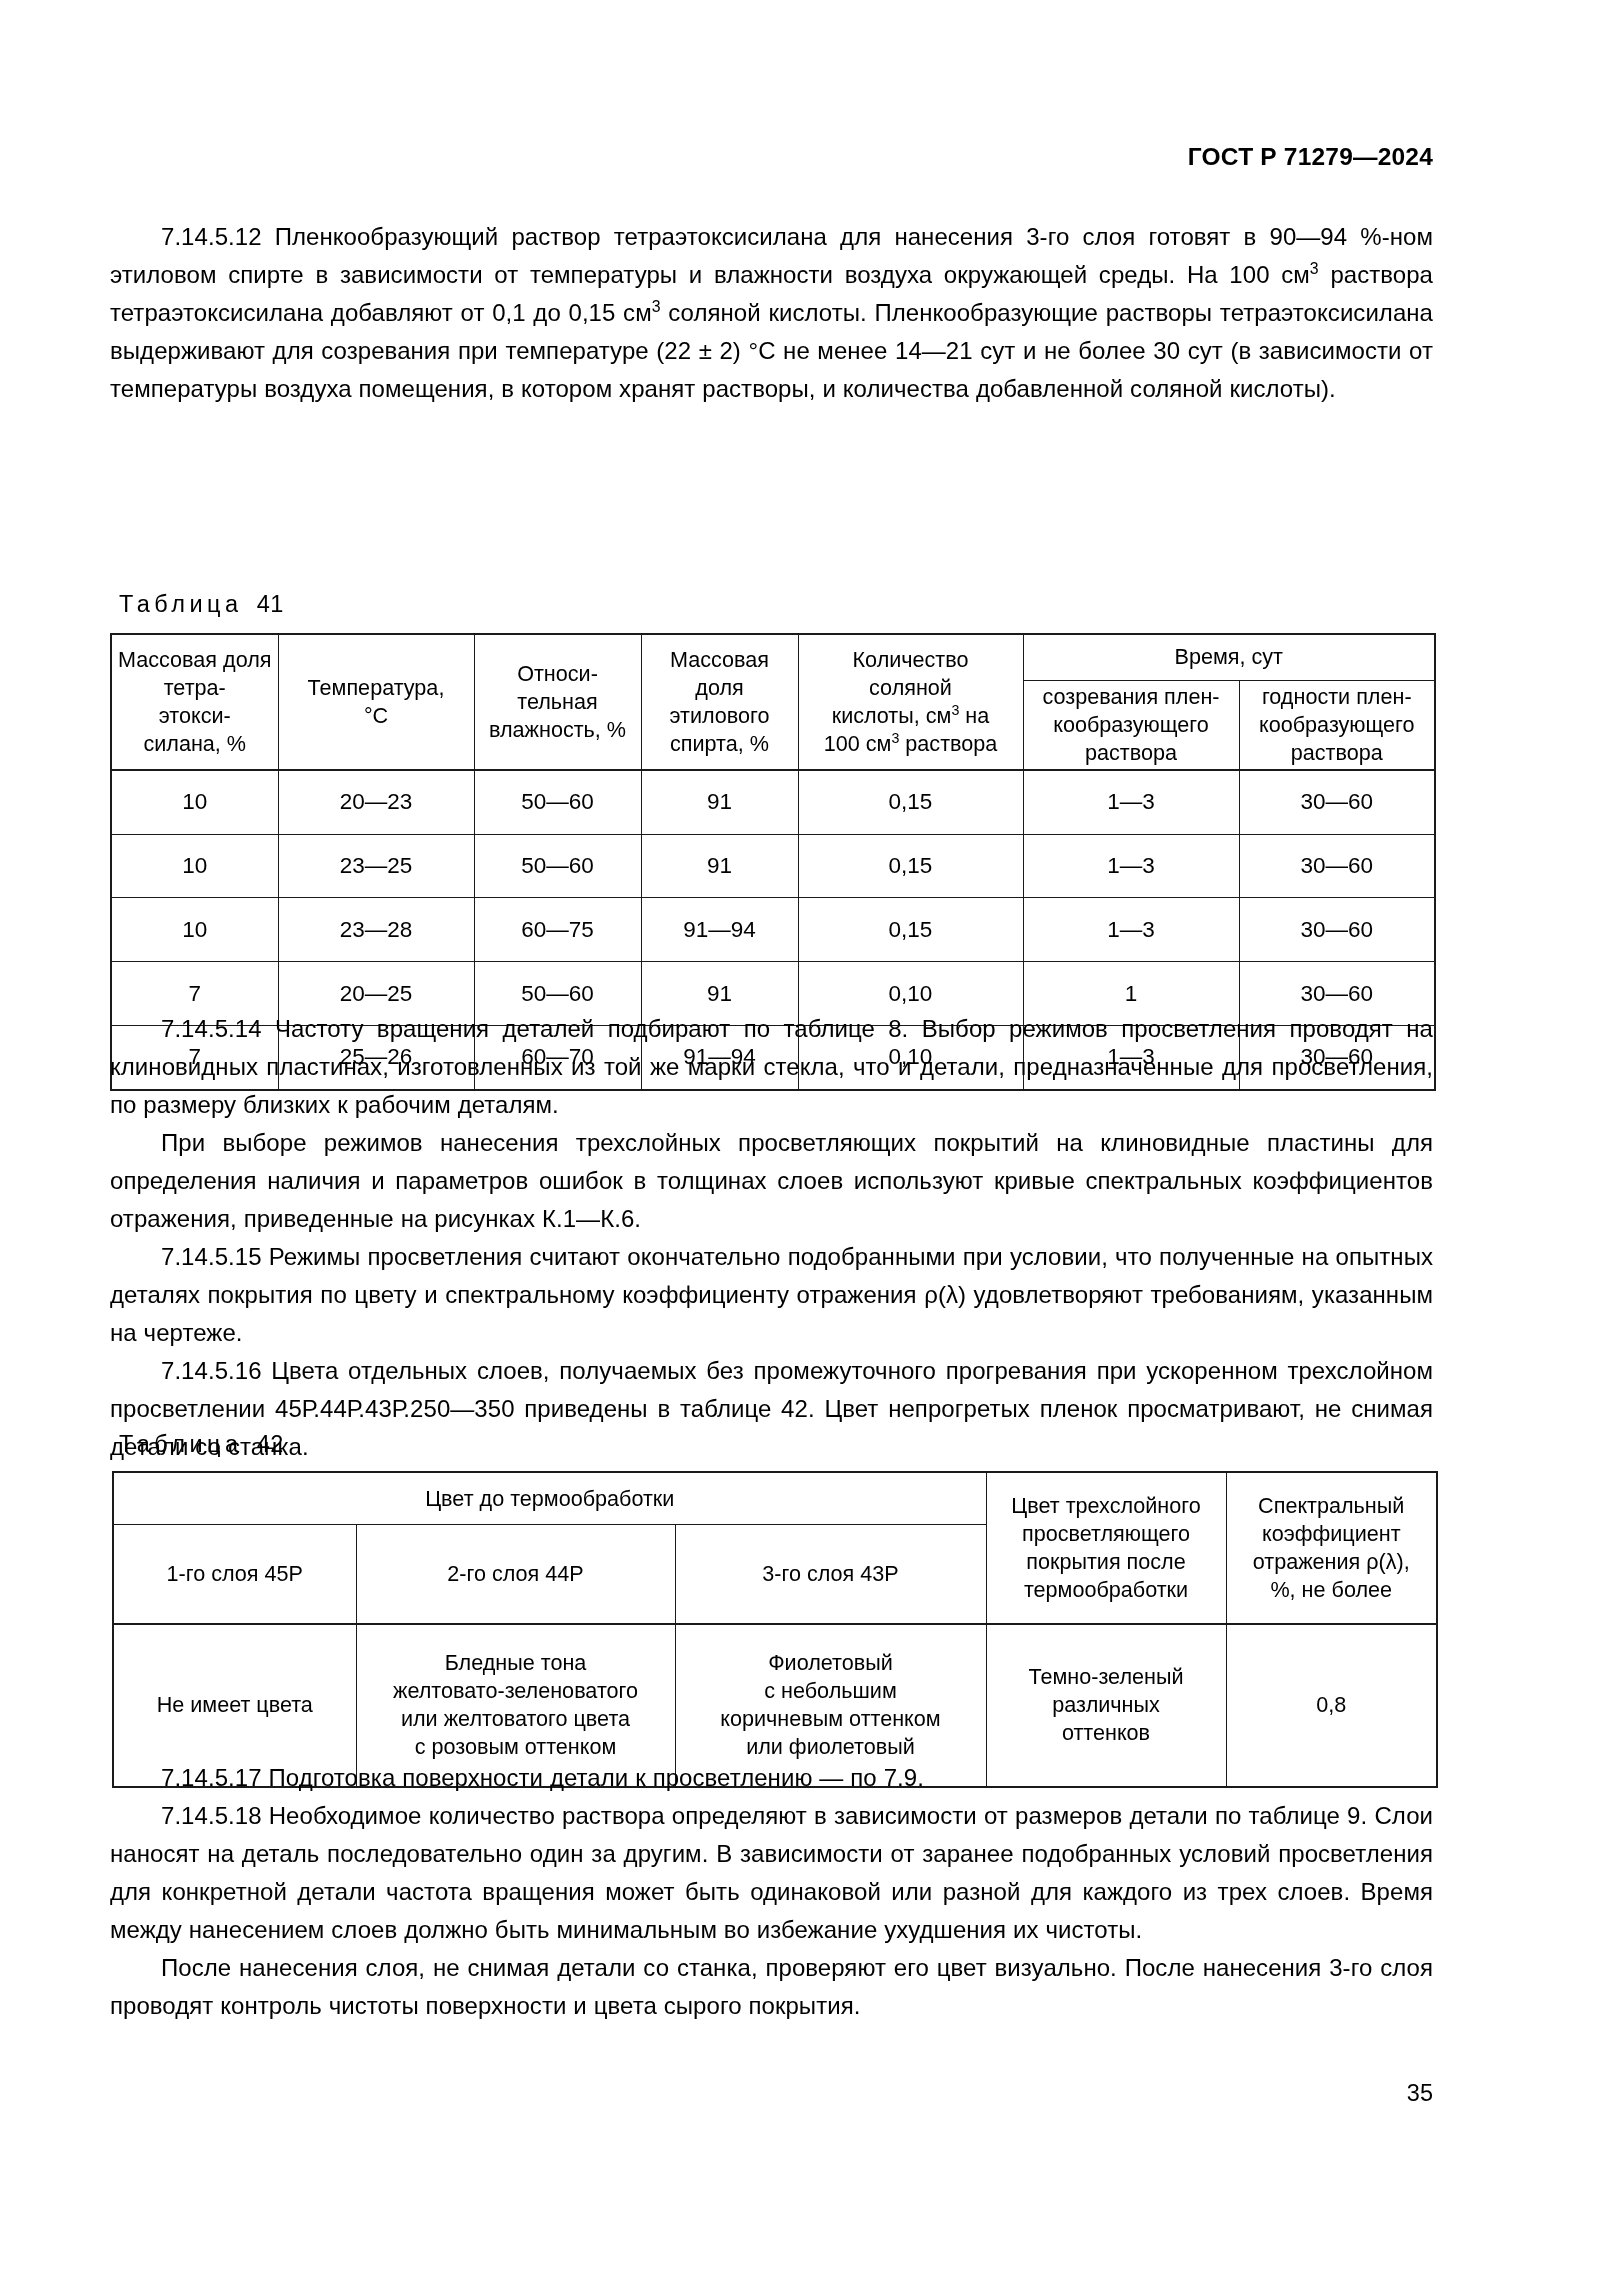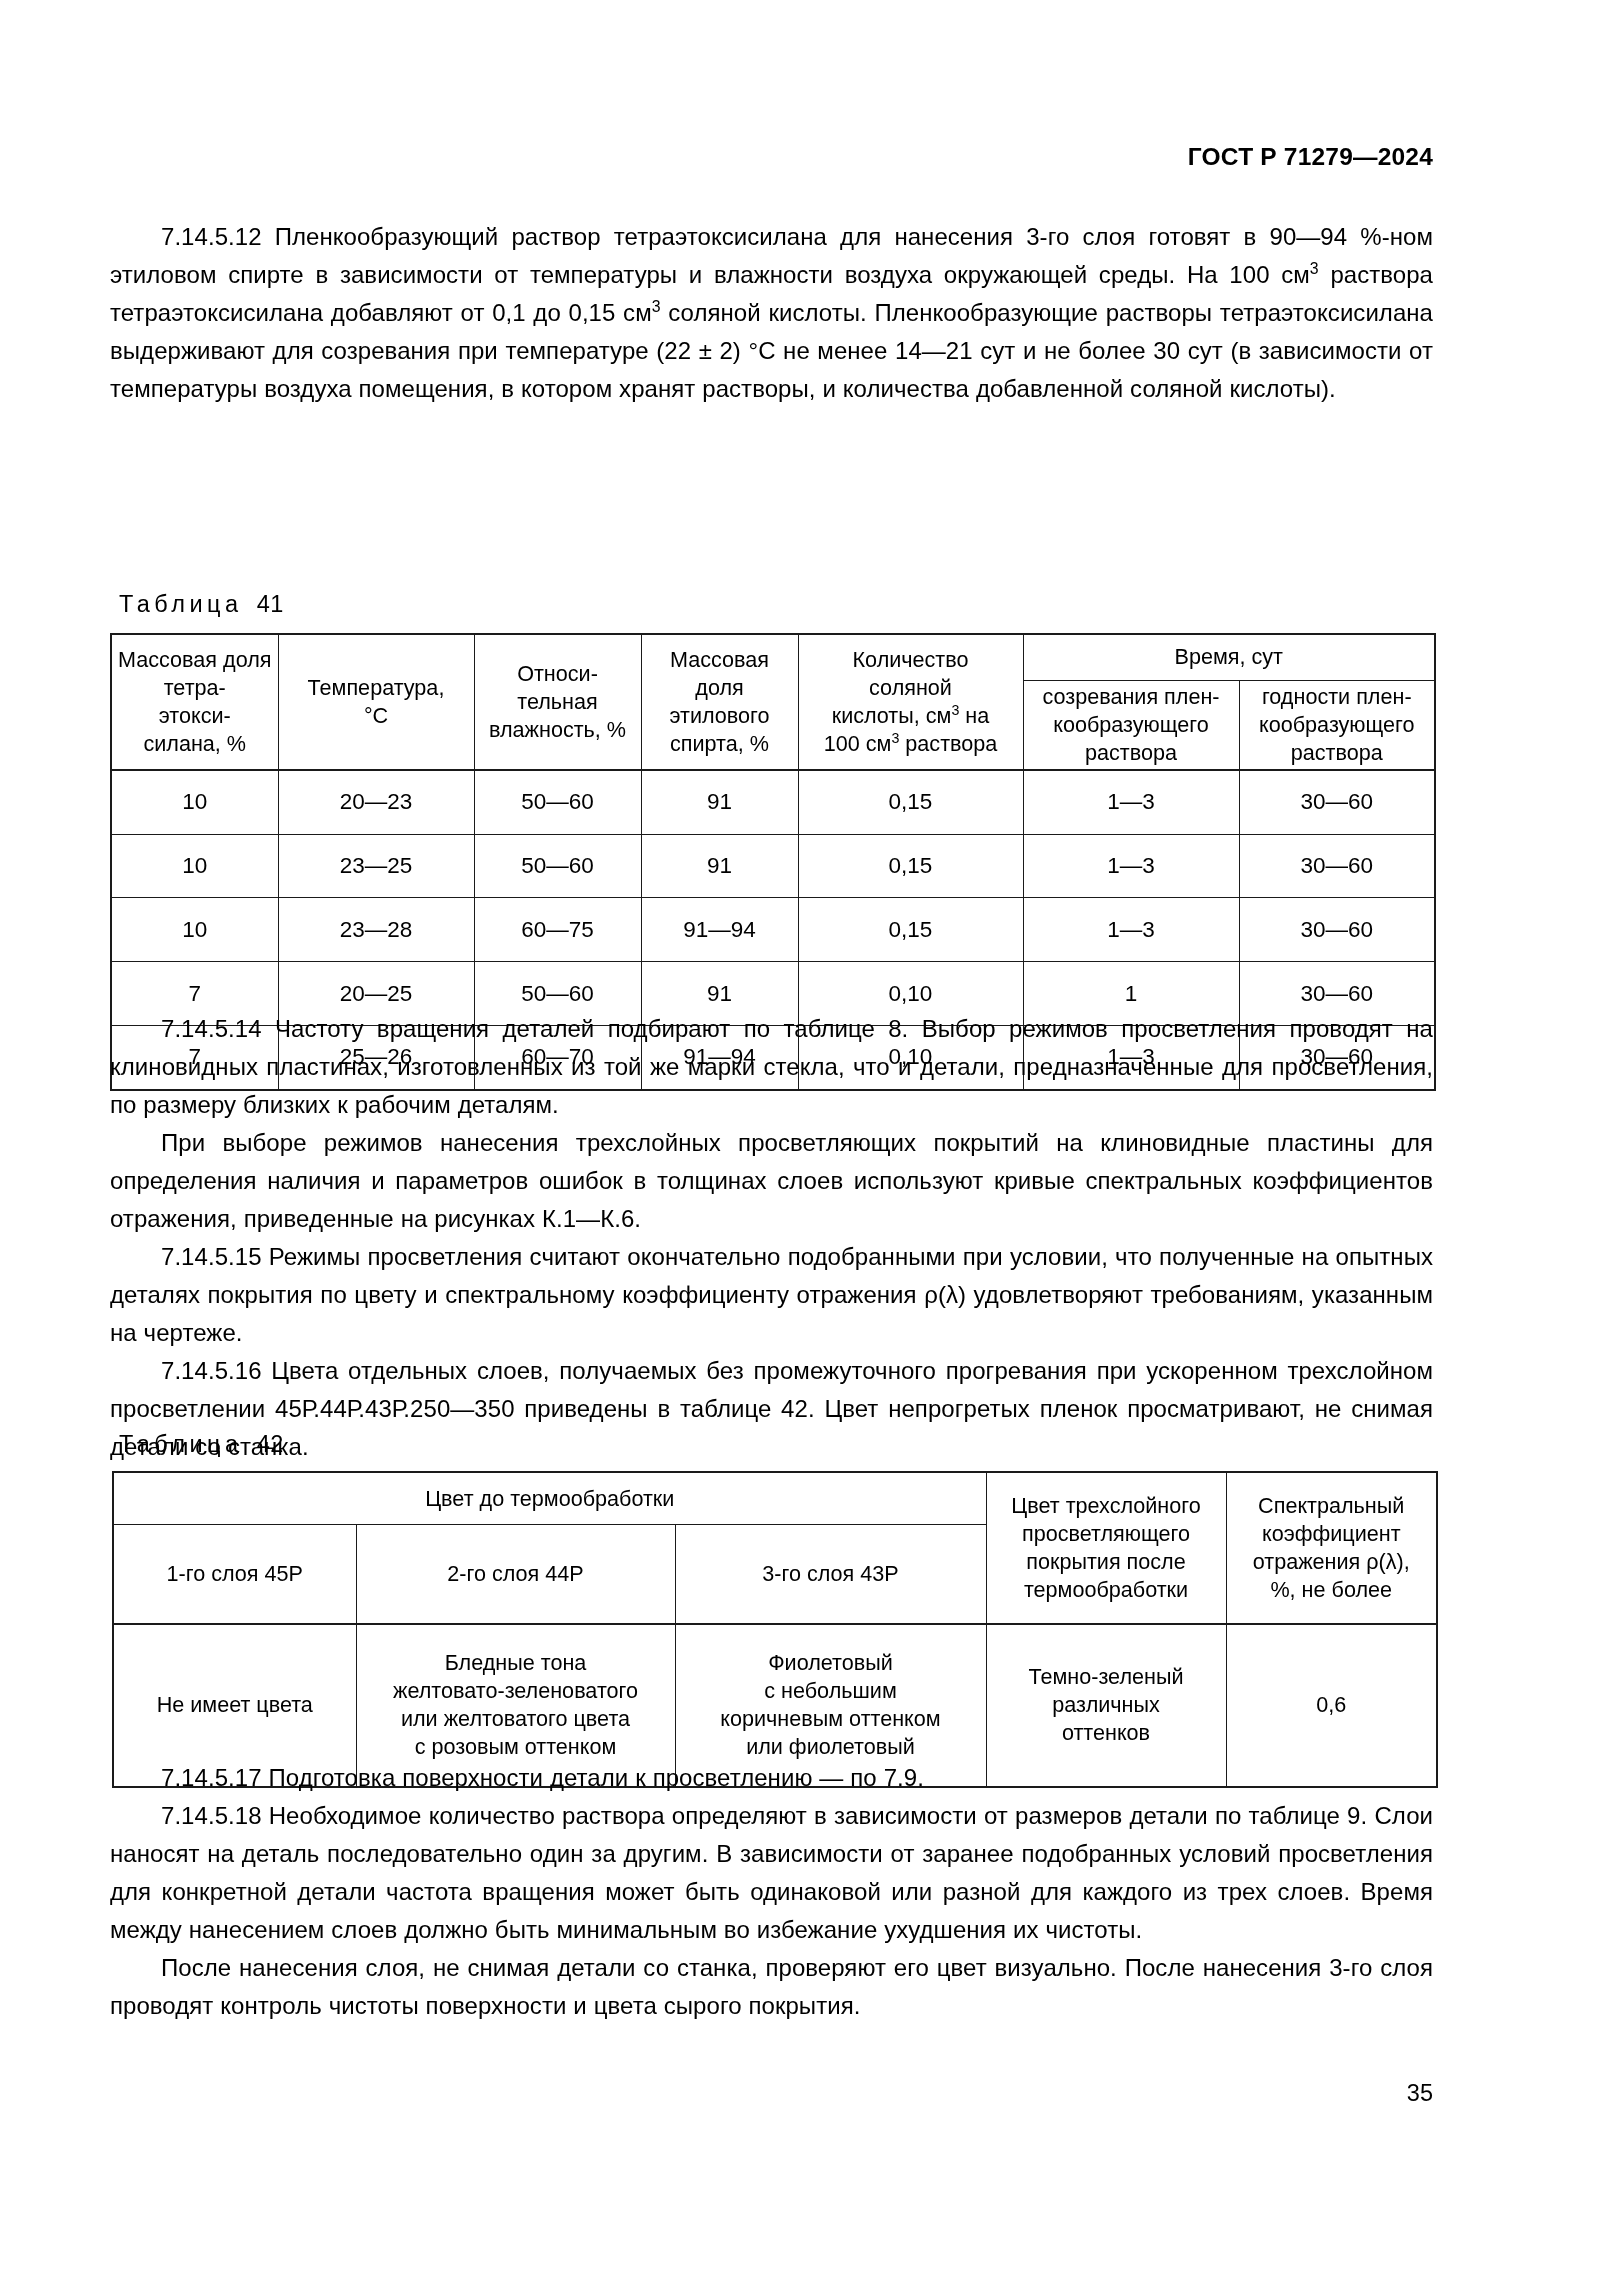--- a/index.html
+++ b/index.html
@@ -227,21 +227,21 @@
           <td class="hsub hdr-sep">2-го слоя 44Р</td>
           <td class="hsub hdr-sep">3-го слоя 43Р</td>
         </tr>
       </tbody>
       <tbody id="table42-body">
           <tr>
             <td class="dcell rowsep outer-bottom left-edge">Не имеет цвета</td>
             <td class="dcell rowsep outer-bottom">Бледные тона<br>желтовато-зеленоватого<br>или желтоватого цвета<br>с розовым оттенком</td>
             <td class="dcell rowsep outer-bottom">Фиолетовый<br>с небольшим<br>коричневым оттенком<br>или фиолетовый</td>
             <td class="dcell rowsep outer-bottom">Темно-зеленый<br>различных<br>оттенков</td>
-            <td class="dcell rowsep outer-bottom right-edge">0,6</td>
+            <td class="dcell rowsep outer-bottom right-edge">0,8</td>
           </tr>
         </tbody>
     </table>
 
     <div class="blk" id="blk3">
       <p class="para">7.14.5.17 Подготовка поверхности детали к просветлению — по 7.9.</p>
       <p class="para">7.14.5.18 Необходимое количество раствора определяют в зависимости от размеров детали по таблице 9. Слои наносят на деталь последовательно один за другим. В зависимости от заранее подобранных условий просветления для конкретной детали частота вращения может быть одинаковой или разной для каждого из трех слоев. Время между нанесением слоев должно быть минимальным во избежание ухудшения их чистоты.</p>
       <p class="para">После нанесения слоя, не снимая детали со станка, проверяют его цвет визуально. После нанесения 3-го слоя проводят контроль чистоты поверхности и цвета сырого покрытия.</p>
     </div>
 

